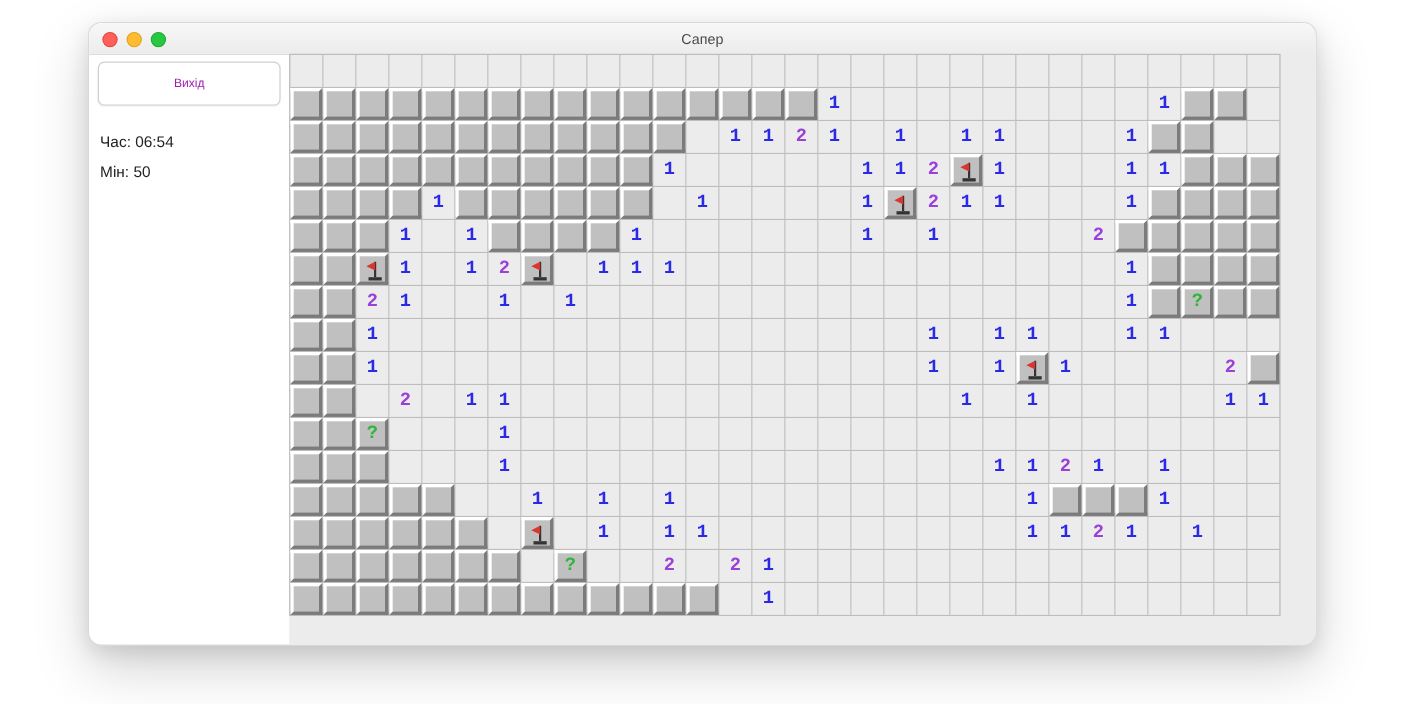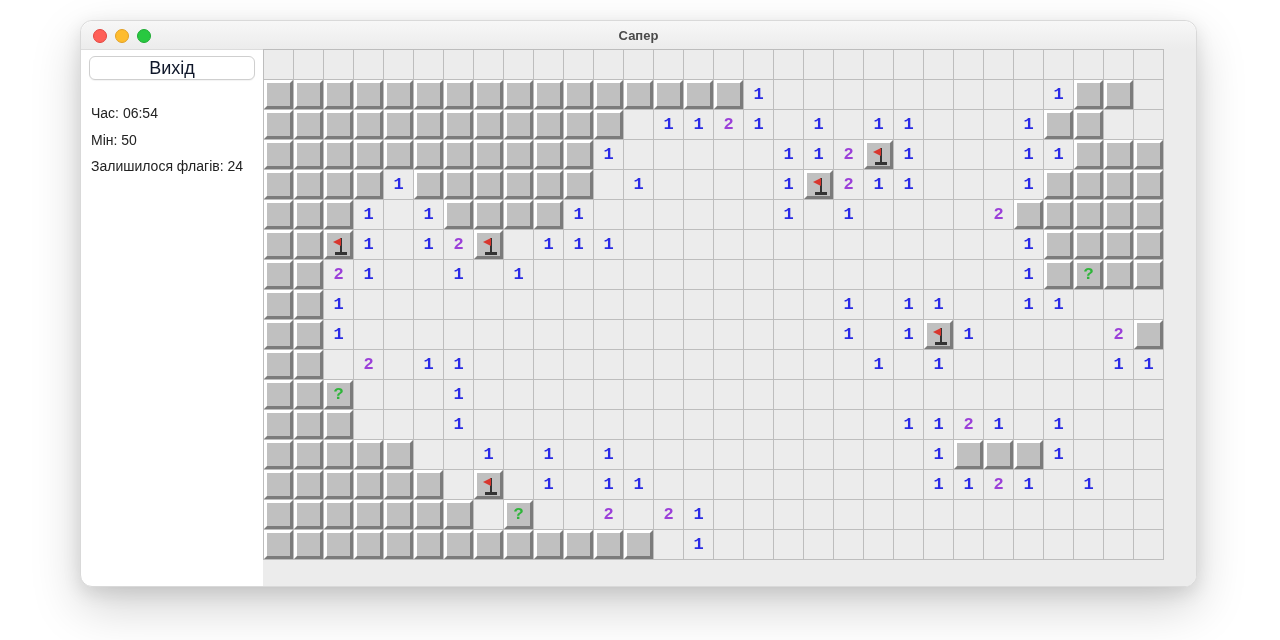--- a/index.html
+++ b/index.html
@@ -13,26 +13,26 @@
   .titlebar{
     height:28px;background:linear-gradient(#f7f7f7,#ececec);
     border-bottom:1px solid #dcdcdc;border-top-left-radius:12px;border-top-right-radius:12px;
     display:flex;align-items:center;position:relative;
   }
   .traffic{display:flex;gap:8px;position:absolute;left:12px;top:8px;}
   .tl{width:12px;height:12px;border-radius:50%;}
   .tl.red{background:#ff5f57;border:1px solid #e24640;}
   .tl.yellow{background:#febc2e;border:1px solid #e1a126;}
   .tl.green{background:#28c840;border:1px solid #1fab34;}
-  .title{margin:0 auto;font-size:13px;font-weight:700;color:#4a4a4a;}
+  .title{margin:0 auto;font-size:13px;font-weight:400;color:#4a4a4a;}
   .body{position:absolute;top:28px;left:0;right:0;bottom:0;display:flex;}
   .sidebar{width:182px;flex:none;padding:7px 8px;box-sizing:border-box;}
   .exit-btn{
-    display:block;width:100%;height:24px;border:1px solid #cfcfcf;border-radius:6px;
-    background:#fff;font-size:18px;color:#0f172a;cursor:pointer;
+    display:block;width:100%;height:40px;border:1px solid #cfcfcf;border-radius:6px;
+    background:#fff;font-size:11px;color:#a21caf;cursor:pointer;
     box-shadow:0 1px 1px rgba(0,0,0,0.05);
   }
   .info{margin-top:20px;font-size:14px;color:#222;line-height:1.9;padding-left:2px;}
   .board-wrap{flex:1;background:#ececec;display:flex;align-items:flex-start;justify-content:flex-start;}
   .board{display:grid;gap:1px;background:#bdbdbd;border:1px solid #bdbdbd;}
   .cell{
     width:29px;height:29px;display:flex;align-items:center;justify-content:center;
     font-size:17px;font-weight:700;box-sizing:border-box;user-select:none;cursor:pointer;
     font-family:"Courier New",monospace;
   }
@@ -68,21 +68,20 @@
         <div class="tl green"></div>
       </div>
       <div class="title">Сапер</div>
     </div>
     <div class="body">
       <div class="sidebar">
         <button class="exit-btn">Вихід</button>
         <div class="info">
           <div>Час: 06:54</div>
           <div>Мін: 50</div>
-          <div>Залишилося флагів: 24</div>
         </div>
       </div>
       <div class="board-wrap">
         <div class="board" id="board" style="grid-template-columns: repeat(30, 29px); grid-template-rows: repeat(17, 29px);">
             <div class="cell revealed"></div>
             <div class="cell revealed"></div>
             <div class="cell revealed"></div>
             <div class="cell revealed"></div>
             <div class="cell revealed"></div>
             <div class="cell revealed"></div>

